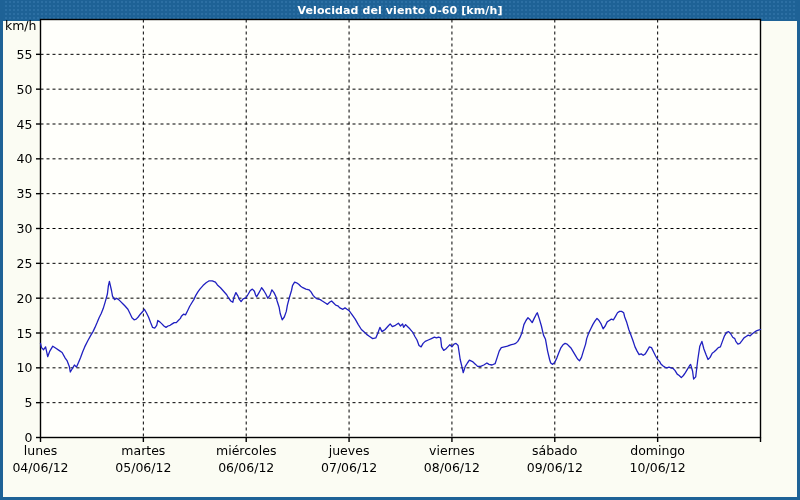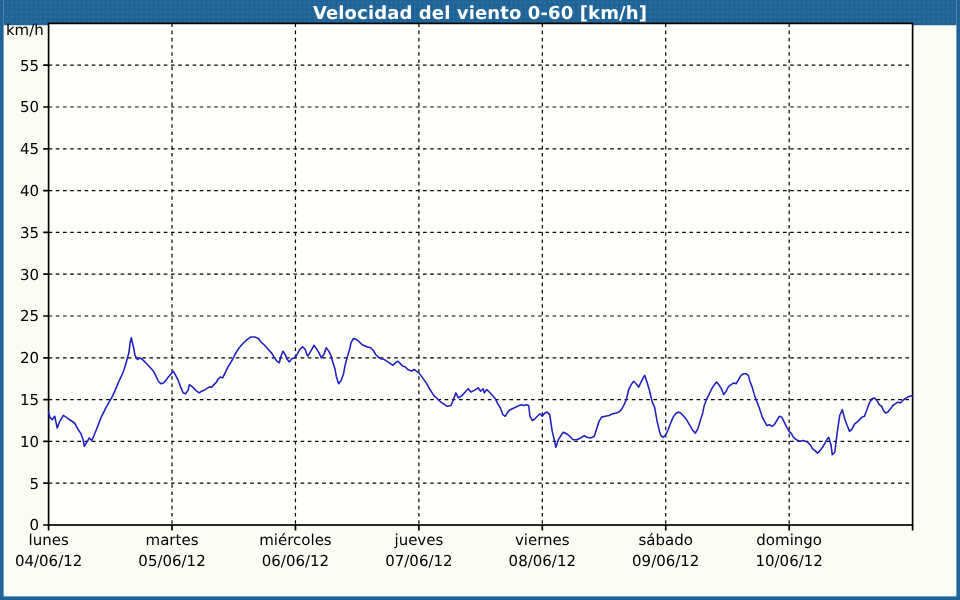--- a/index.html
+++ b/index.html
@@ -15,21 +15,21 @@
     overflow:hidden;
   }
   .titlebar{
     position:absolute;top:0;left:-3px;right:-3px;height:21px;
     background-color:#1e6296;
     background-image:radial-gradient(#2c6fa3 1px, transparent 1px);
     background-size:4px 4px;
     display:flex;align-items:center;justify-content:center;
   }
   .titlebar span{
-    color:#ffffff;font-size:15px;font-weight:bold;letter-spacing:0.1px;
+    color:#ffffff;font-size:11px;font-weight:bold;letter-spacing:0.1px;
   }
   .chartsvg{position:absolute;top:0;left:-3px;}
 </style>
 </head>
 <body>
 
 <div class="window">
   <div class="titlebar">
     <span>Velocidad del viento 0-60 [km/h]</span>
   </div>

